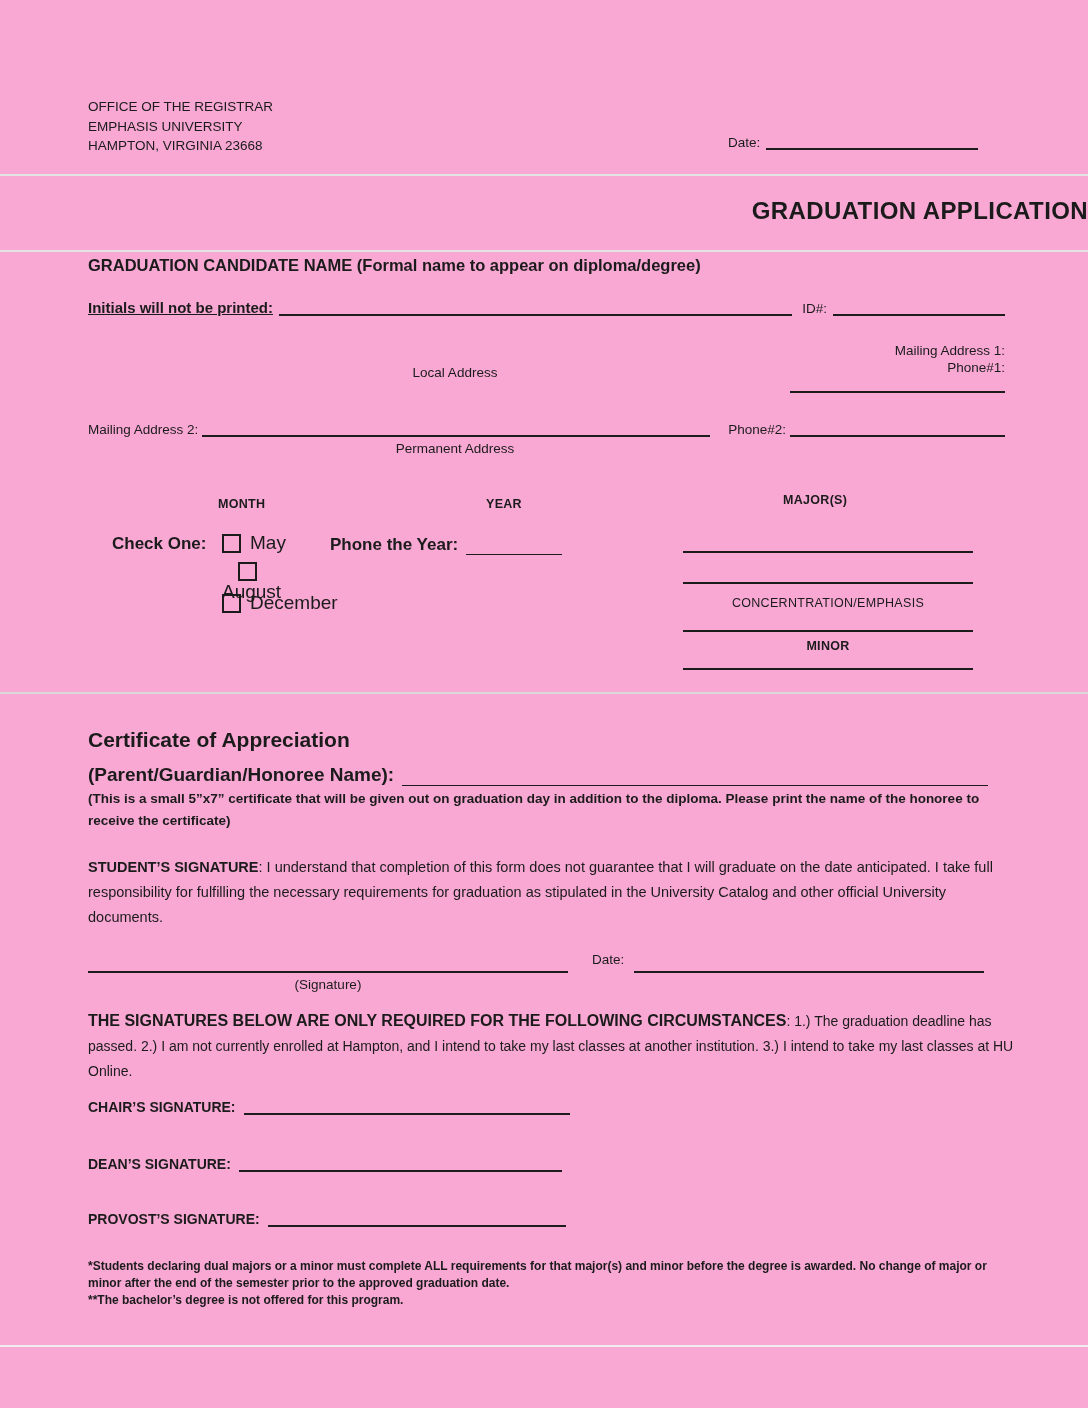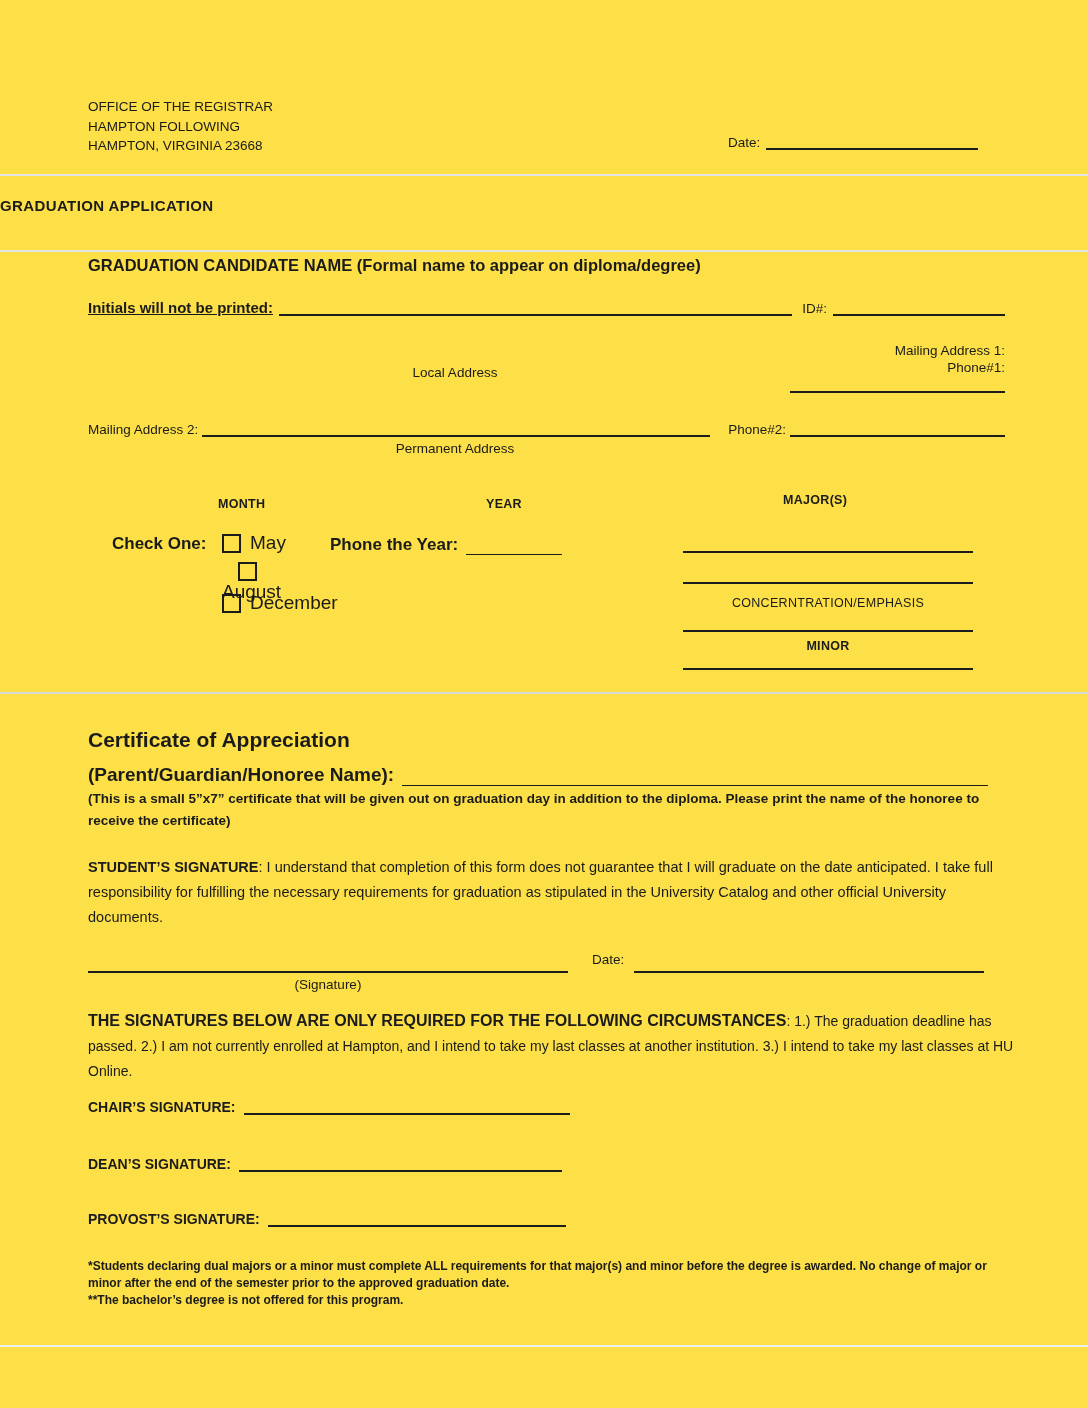--- a/index.html
+++ b/index.html
@@ -1,34 +1,34 @@
 <!DOCTYPE html>
 <html><head>
 <meta charset="utf-8">
 <style>
   html,body{margin:0;padding:0;background:#ffffff;}
   .page{
     position:relative;
     width:1088px;height:1408px;
-    background:#fde047;
+    background:#f9a8d4;
     font-family:"Liberation Sans","DejaVu Sans",sans-serif;
     color:#1b1b1b;
     overflow:hidden;
   }
   .abs{position:absolute;}
   .flexrow{display:flex;align-items:flex-end;}
   .fill-line{border-bottom:2px solid #1c1c1c;height:16px;}
   .faint-rule{position:absolute;left:0;width:100%;height:0;border-top:2px solid #e4e4e4;}
 
   
   .office-block{left:88px;top:97px;font-size:13.5px;line-height:19.5px;}
   .date-top{left:728px;top:132px;width:250px;font-size:13.5px;}
   .date-top .fill-line{flex:1;margin-left:6px;}
 
-  .title{left:0;top:197px;width:100%;text-align:left;font-weight:700;font-size:15px;letter-spacing:.4px;}
+  .title{left:0;top:197px;width:100%;text-align:right;font-weight:700;font-size:24px;letter-spacing:.4px;}
 
   .cand-heading{left:88px;top:256px;font-size:16.5px;font-weight:700;}
 
   .initials-row{left:88px;top:298px;width:917px;font-size:13.5px;}
   .initials-label{font-weight:700;font-size:15px;text-decoration:underline;}
   .initials-row .line1{flex:1;margin-left:6px;margin-right:10px;}
   .id-line{width:172px;margin-left:6px;}
 
   .addr-row{left:88px;top:0;width:917px;font-size:13.5px;}
   .addr-row .line1{flex:1;margin-left:4px;margin-right:18px;}
@@ -69,21 +69,21 @@
   .footnotes{left:88px;top:1258px;width:932px;font-weight:700;font-size:12px;line-height:17px;}
   .footnotes p{margin:0;}
 </style>
 </head>
 <body>
 
 <div class="page">
 
   <div class="abs office-block">
     <div>OFFICE OF THE REGISTRAR</div>
-    <div>HAMPTON FOLLOWING</div>
+    <div>EMPHASIS UNIVERSITY</div>
     <div>HAMPTON, VIRGINIA 23668</div>
   </div>
   <div class="abs flexrow date-top">
     <span>Date:</span>
     <span class="fill-line"></span>
   </div>
 
   <div class="faint-rule" style="top:174px;"></div>
 
   <div class="abs title">GRADUATION APPLICATION</div>

